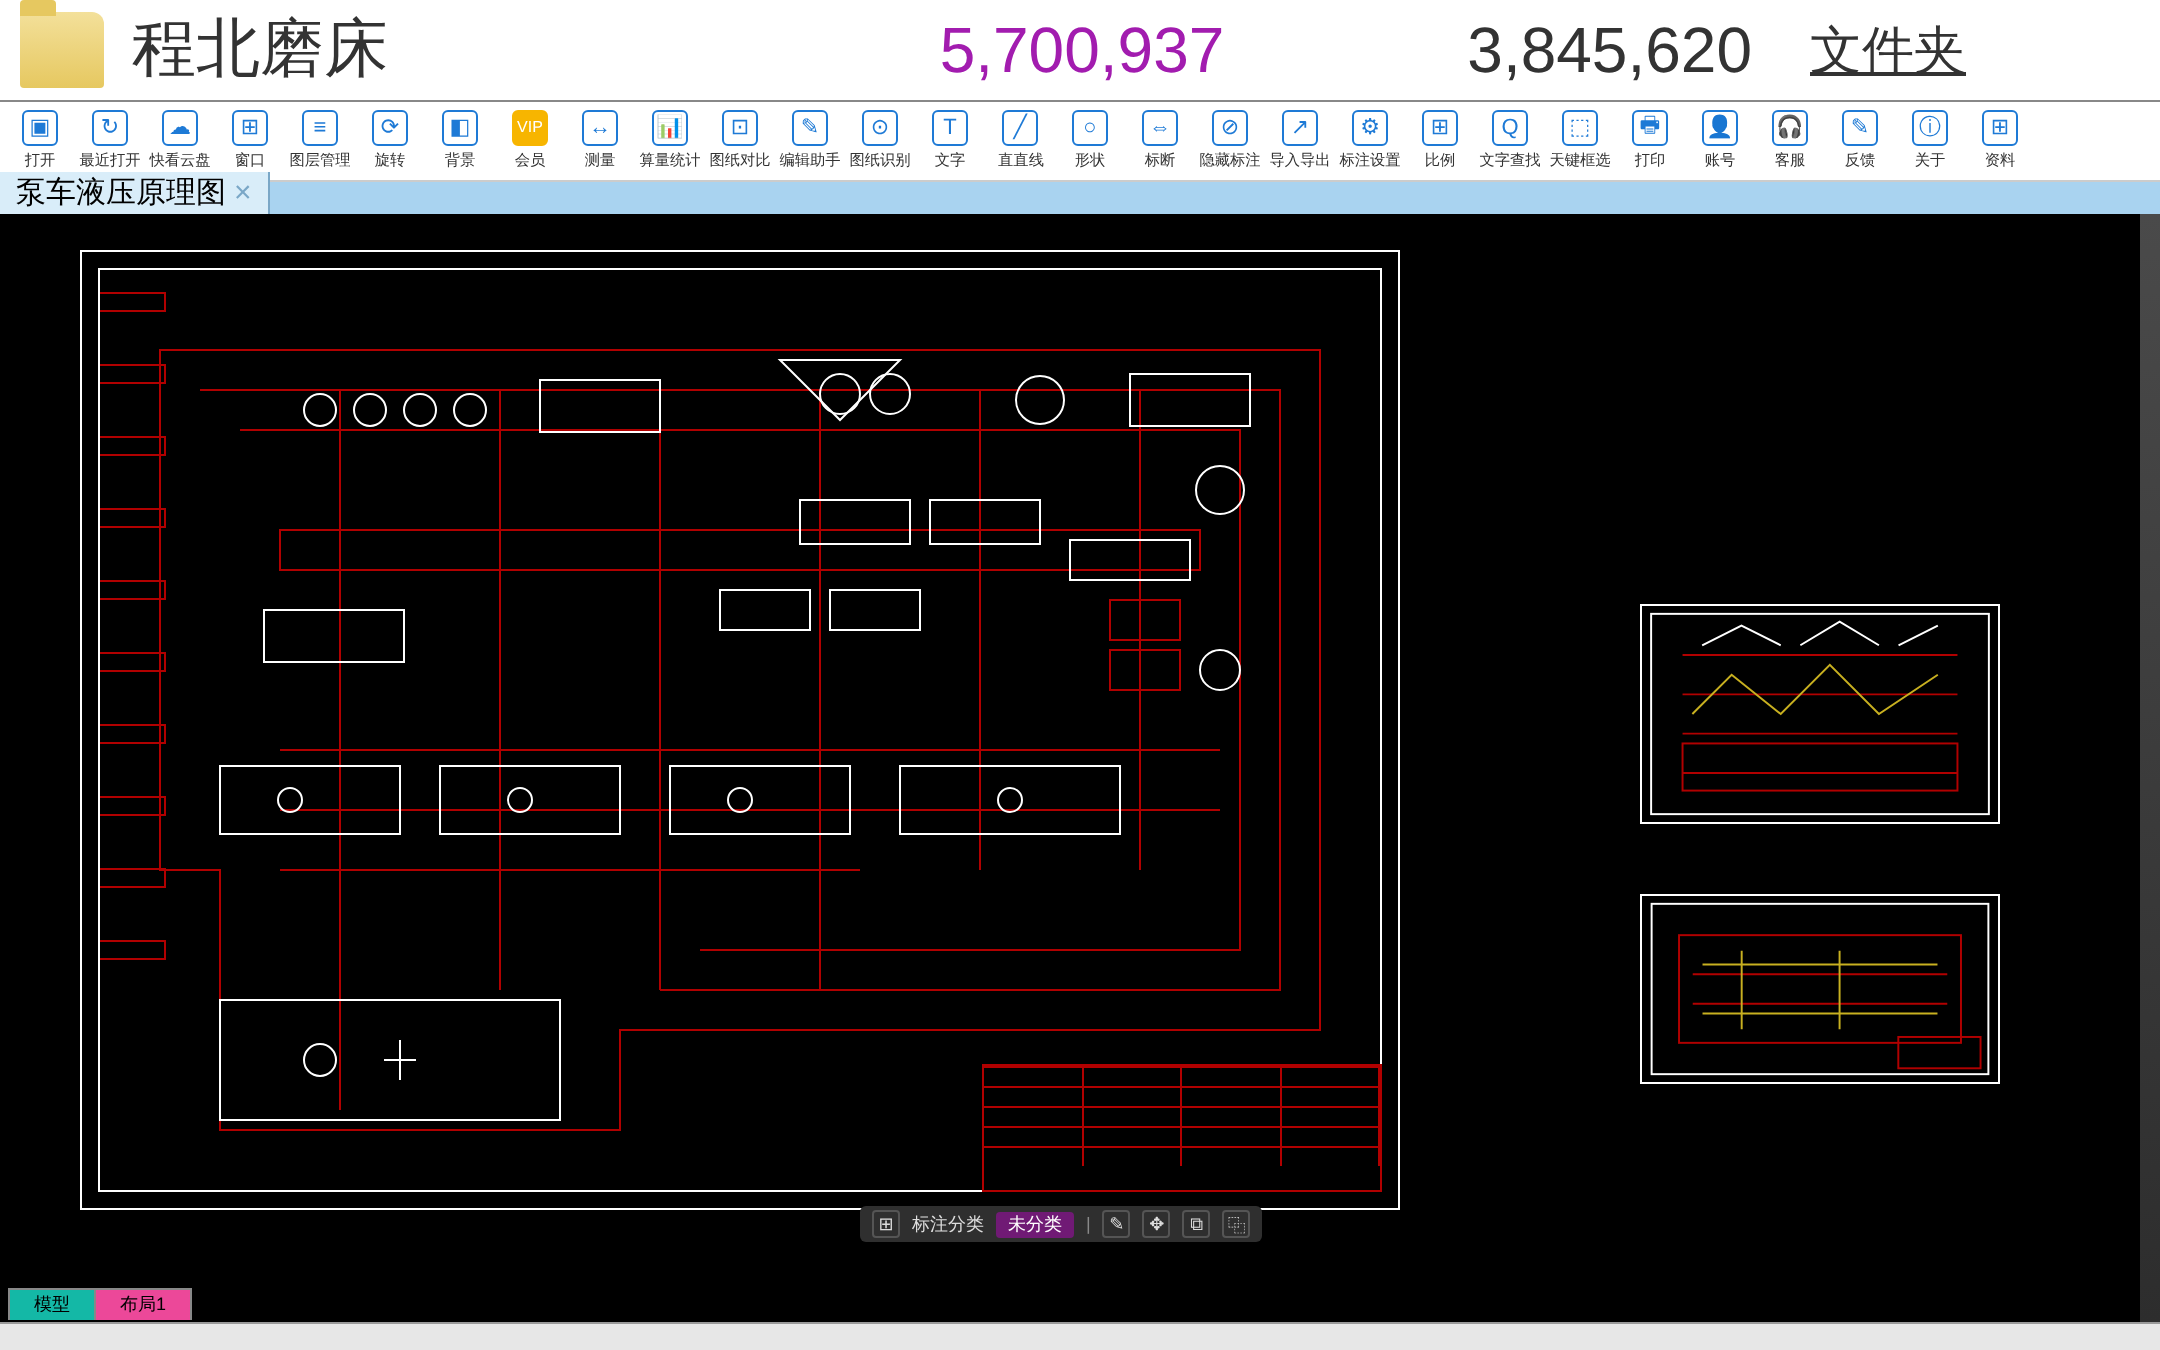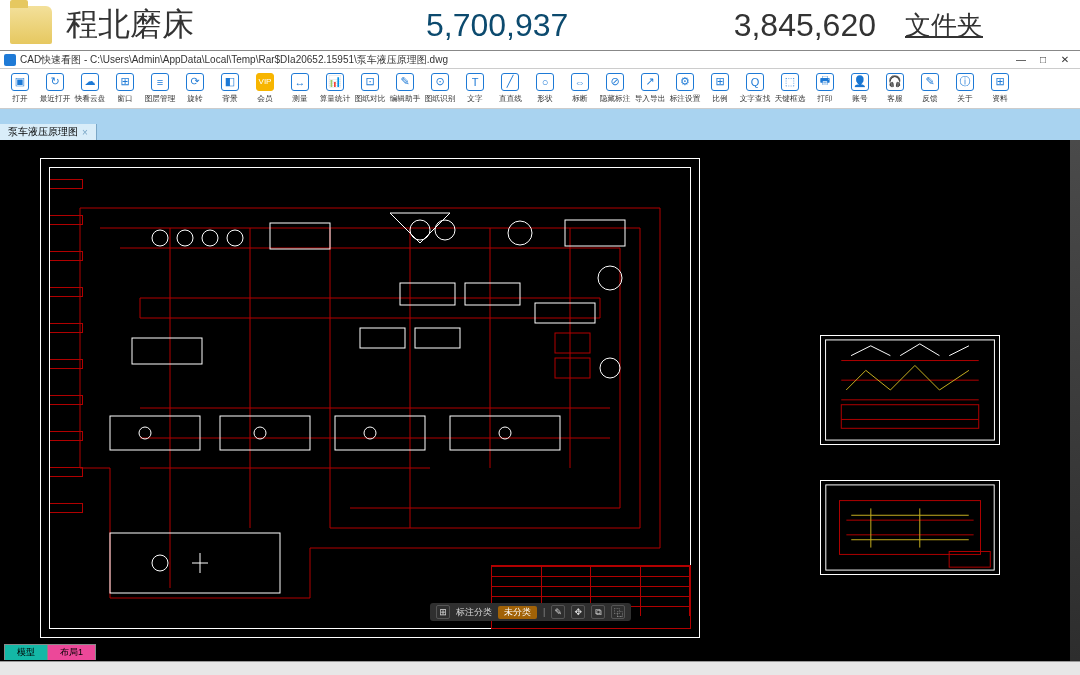--- a/index.html
+++ b/index.html
@@ -3,41 +3,41 @@
 <meta charset="utf-8">
 <style>
 * { margin: 0; padding: 0; box-sizing: border-box; }
 body { font-family: "Microsoft YaHei", Arial, sans-serif; background: #fff; width: 1080px; height: 675px; overflow: hidden; }
 
 
 .file-row { height: 50px; display: flex; align-items: center; padding-left: 10px; background: #fff; }
 .folder-icon { width: 42px; height: 38px; background: linear-gradient(#f3e09a, #e6c860); border-radius: 2px 6px 2px 2px; position: relative; }
 .folder-icon::before { content: ""; position: absolute; top: -6px; left: 0; width: 18px; height: 8px; background: #e6c860; border-radius: 2px 2px 0 0; }
 .file-name  { font-size: 32px; margin-left: 14px; color: #333; flex: 0 0 360px; }
-.file-size1 { font-size: 32px; color: #0c4a6e; flex: 0 0 230px; text-align: left; }
+.file-size1 { font-size: 32px; color: #a21caf; flex: 0 0 230px; text-align: center; }
 .file-size2 { font-size: 32px; color: #333; flex: 0 0 220px; text-align: right; }
 .file-type  { font-size: 26px; color: #333; margin-left: 29px; text-decoration: underline; }
 
 
 .cad-window { height: 625px; background: #000; display: flex; flex-direction: column; border-top: 1px solid #888; }
 .title-bar { height: 18px; background: #fff; display: flex; align-items: center; font-size: 10px; color: #333; padding: 0 4px; border-bottom: 1px solid #ccc; }
 .title-icon { width: 12px; height: 12px; background: #1e7ad6; margin-right: 4px; border-radius: 2px; }
 .title-text { flex: 1; white-space: nowrap; overflow: hidden; }
 .win-btns { display: flex; gap: 0; }
 .win-btn { width: 22px; height: 16px; display: flex; align-items: center; justify-content: center; font-size: 10px; color: #333; }
 
 
 .toolbar { height: 40px; background: #fff; display: flex; align-items: center; gap: 3px; padding: 2px 4px; border-bottom: 1px solid #ccc; overflow: hidden; }
 .tb-item { display: flex; flex-direction: column; align-items: center; justify-content: center; width: 32px; cursor: pointer; gap: 1px; }
 .tb-icon { width: 18px; height: 18px; border-radius: 3px; display:flex; align-items:center; justify-content:center; font-size:11px; color:#1e7ad6; border:1px solid #1e7ad6; }
 .tb-icon.vip { background: #f7b500; color:#fff; border-color:#f7b500; font-size:8px; }
 .tb-label { font-size: 9px; color: #333; white-space: nowrap; transform: scale(0.85); }
 
 
-.doc-tabs { height: 31px; background: #a9d3f0; display: flex; align-items: flex-end; font-size: 10px; }
+.doc-tabs { height: 16px; background: #a9d3f0; display: flex; align-items: flex-end; font-size: 15px; }
 .doc-tab { background: #d9edf9; padding: 1px 8px; border-right: 1px solid #7aa7c7; display:flex; align-items:center; gap:4px; }
 .tab-x { color:#7aa7c7; }
 
 
 .canvas { flex: 1; background: #000; position: relative; }
 .canvas::before{ content:""; position:absolute; right:0; top:0; bottom:0; width:10px; background:linear-gradient(#4a4a4a,#2d2d2d); }
 
 
 .sheet { position: absolute; left: 40px; top: 18px; width: 660px; height: 480px; border: 1px solid #fff; }
 .sheet-inner { position: absolute; inset: 8px; border: 1px solid #fff; }
@@ -55,21 +55,21 @@
 
 
 .thumb { position:absolute; right:80px; border:1px solid #fff; }
 .thumb svg{ width:100%; height:100%; }
 .thumb1 { top:195px; width:180px; height:110px; }
 .thumb2 { top:340px; width:180px; height:95px; }
 
 
 .view-strip { position:absolute; left:430px; bottom:40px; height:18px; background:#2f2f2f; display:flex; align-items:center; gap:6px; padding:0 6px; border-radius:3px; font-size:9px; color:#ddd; }
 .vs-btn { width:14px; height:14px; display:flex; align-items:center; justify-content:center; border:1px solid #555; border-radius:2px; }
-.vs-sel { background:#a16207; color:#fff; padding:0 6px; border-radius:2px; }
+.vs-sel { background:#701a75; color:#fff; padding:0 6px; border-radius:2px; }
 
 
 .layout-tabs { position:absolute; left:4px; bottom:1px; display:flex; font-size:9px; }
 .layout-tabs div { background:#ec4899; padding:1px 12px; border:1px solid #888; border-bottom:none; margin-right:-1px; }
 .layout-tabs div.active { background:#14b8a6; }
 
 .status-bar { height:14px; background:#e7e7e7; border-top:1px solid #999; }
 </style>
 </head>
 <body>
@@ -77,31 +77,20 @@
 <div class="file-row">
   <div class="folder-icon"></div>
   <div class="file-name">程北磨床</div>
   <div class="file-size1">5,700,937</div>
   <div class="file-size2">3,845,620</div>
   <div class="file-type">文件夹</div>
 </div>
 
 <div class="cad-window">
 
-  <div class="title-bar">
-    <div class="title-icon"></div>
-    <div class="title-text">
-      <span>CAD快速看图</span> - <span>C:\Users\Admin\AppData\Local\Temp\Rar$DIa20652.15951\泵车液压原理图.dwg</span>
-    </div>
-    <div class="win-btns">
-      <div class="win-btn">—</div>
-      <div class="win-btn">□</div>
-      <div class="win-btn close">✕</div>
-    </div>
-  </div>
 
   <div class="toolbar" id="toolbar">
       <div class="tb-item">
         <div class="tb-icon">▣</div>
         <div class="tb-label">打开</div>
       </div>
       <div class="tb-item">
         <div class="tb-icon">↻</div>
         <div class="tb-label">最近打开</div>
       </div>

